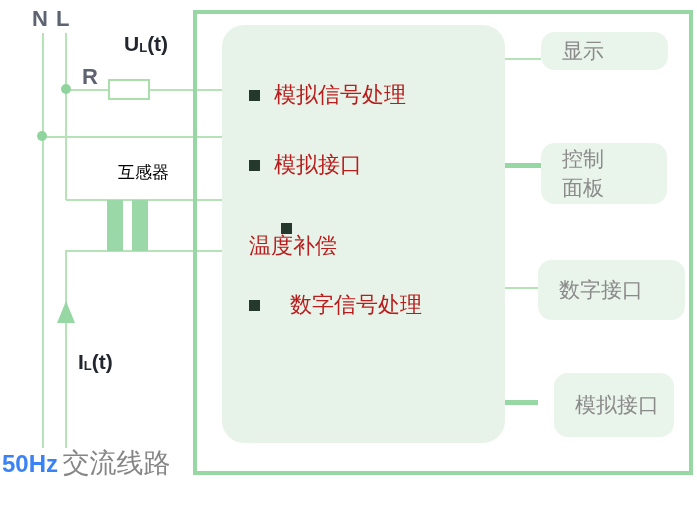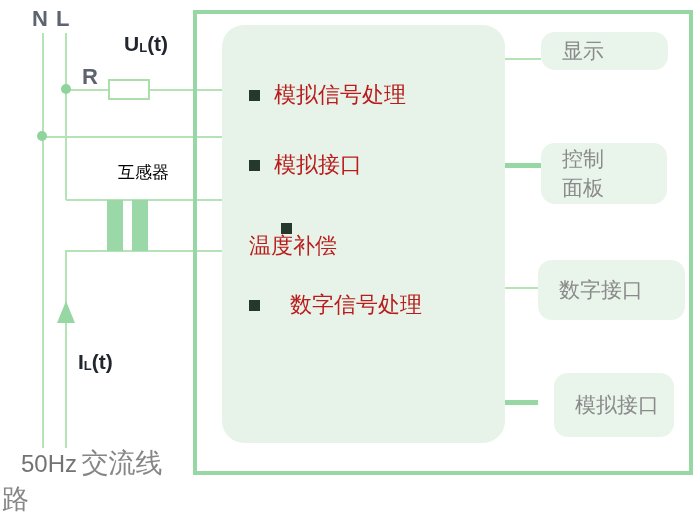--- a/index.html
+++ b/index.html
@@ -61,22 +61,22 @@
   #lbl-l{left:56px;top:6px;}
   #lbl-r{left:82px;top:64px;}
   .sig-label{position:absolute;font-weight:700;font-size:21px;color:#22262f;}
   #lbl-u{left:124px;top:32px;}
   #lbl-i{left:78px;top:350px;}
   .sig-label sub{font-size:13px;font-weight:700;vertical-align:baseline;
     position:relative;top:1px;}
   #lbl-transformer{position:absolute;left:70px;top:161px;
     font-family:"Liberation Serif",serif;font-size:17px;color:#000000;margin-left:48px;}
   #src-label{position:absolute;left:2px;top:447px;width:172px;line-height:33px;}
-  #src-freq{font-weight:400;font-size:24px;color:#737373;
-    font-family:"Liberation Sans",sans-serif;margin-left:19px;}
+  #src-freq{font-weight:700;font-size:24px;color:#3b82f6;
+    font-family:"Liberation Sans",sans-serif;}
   #src-desc{font-family:"Liberation Serif",serif;font-size:27px;color:#868686;}
 </style>
 </head>
 <body>
 
 <div class="canvas">
 
   <div class="vline" id="wire-n-v"></div>
   <div class="vline" id="wire-l-v"></div>
   <div class="vline" id="wire-i-v"></div>

